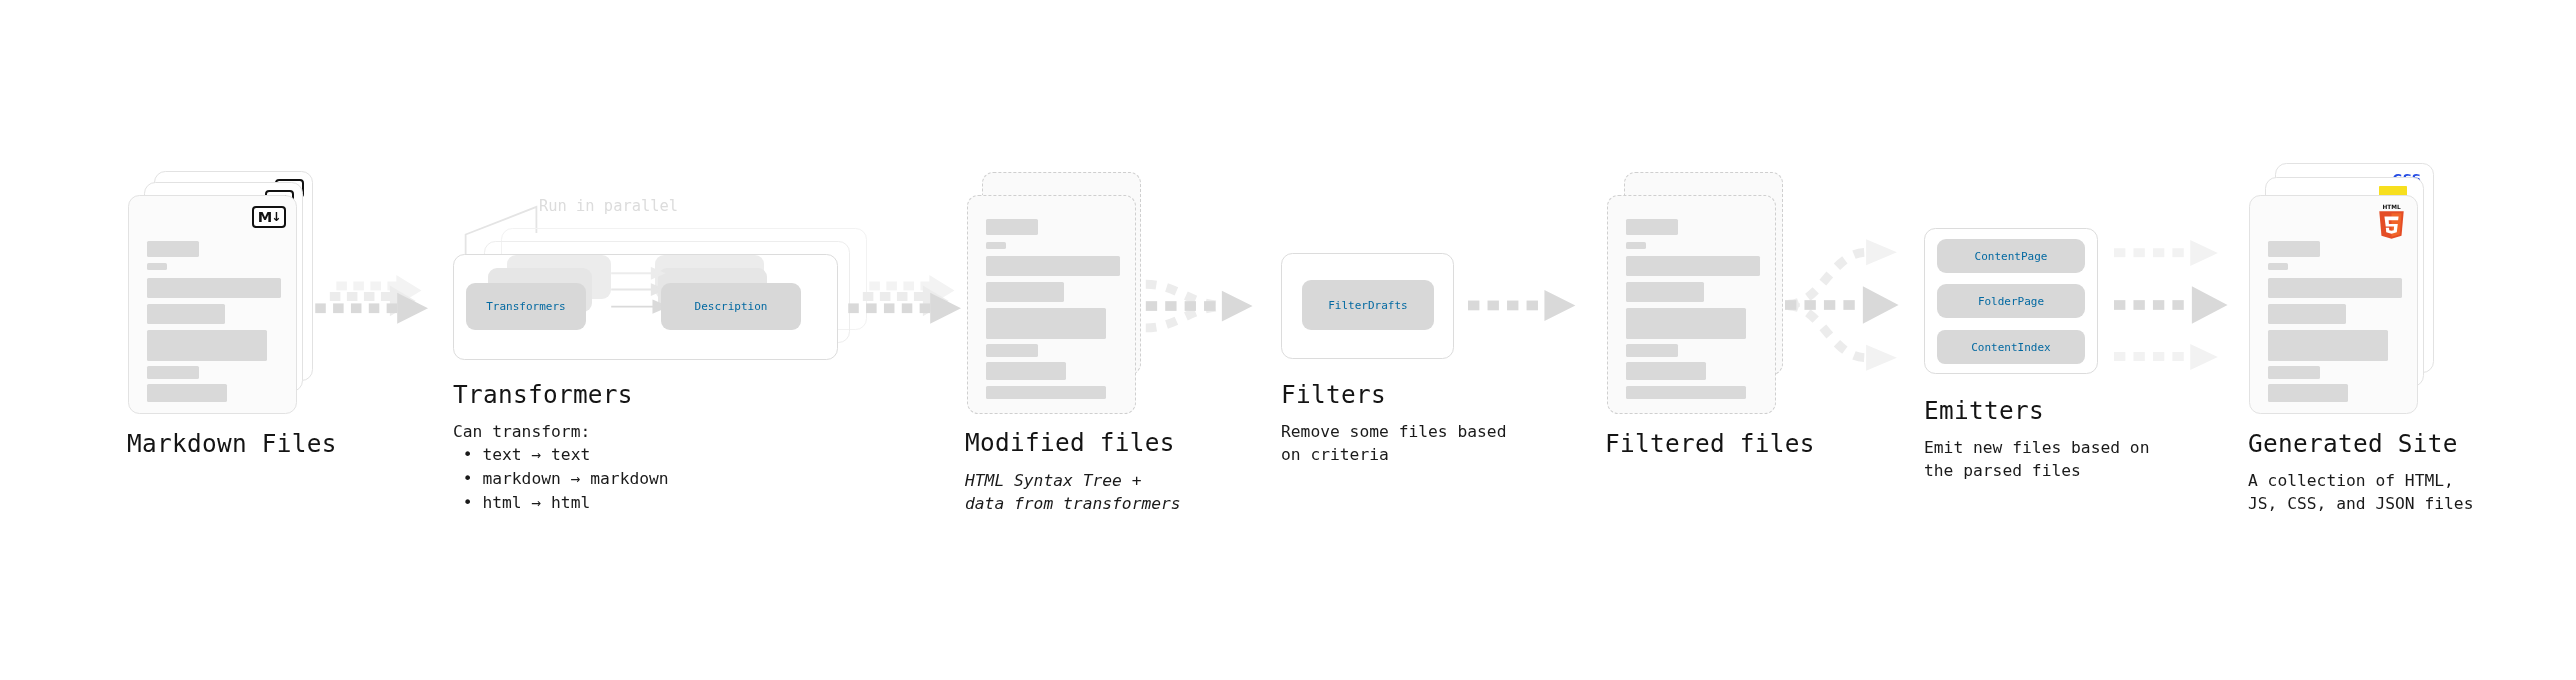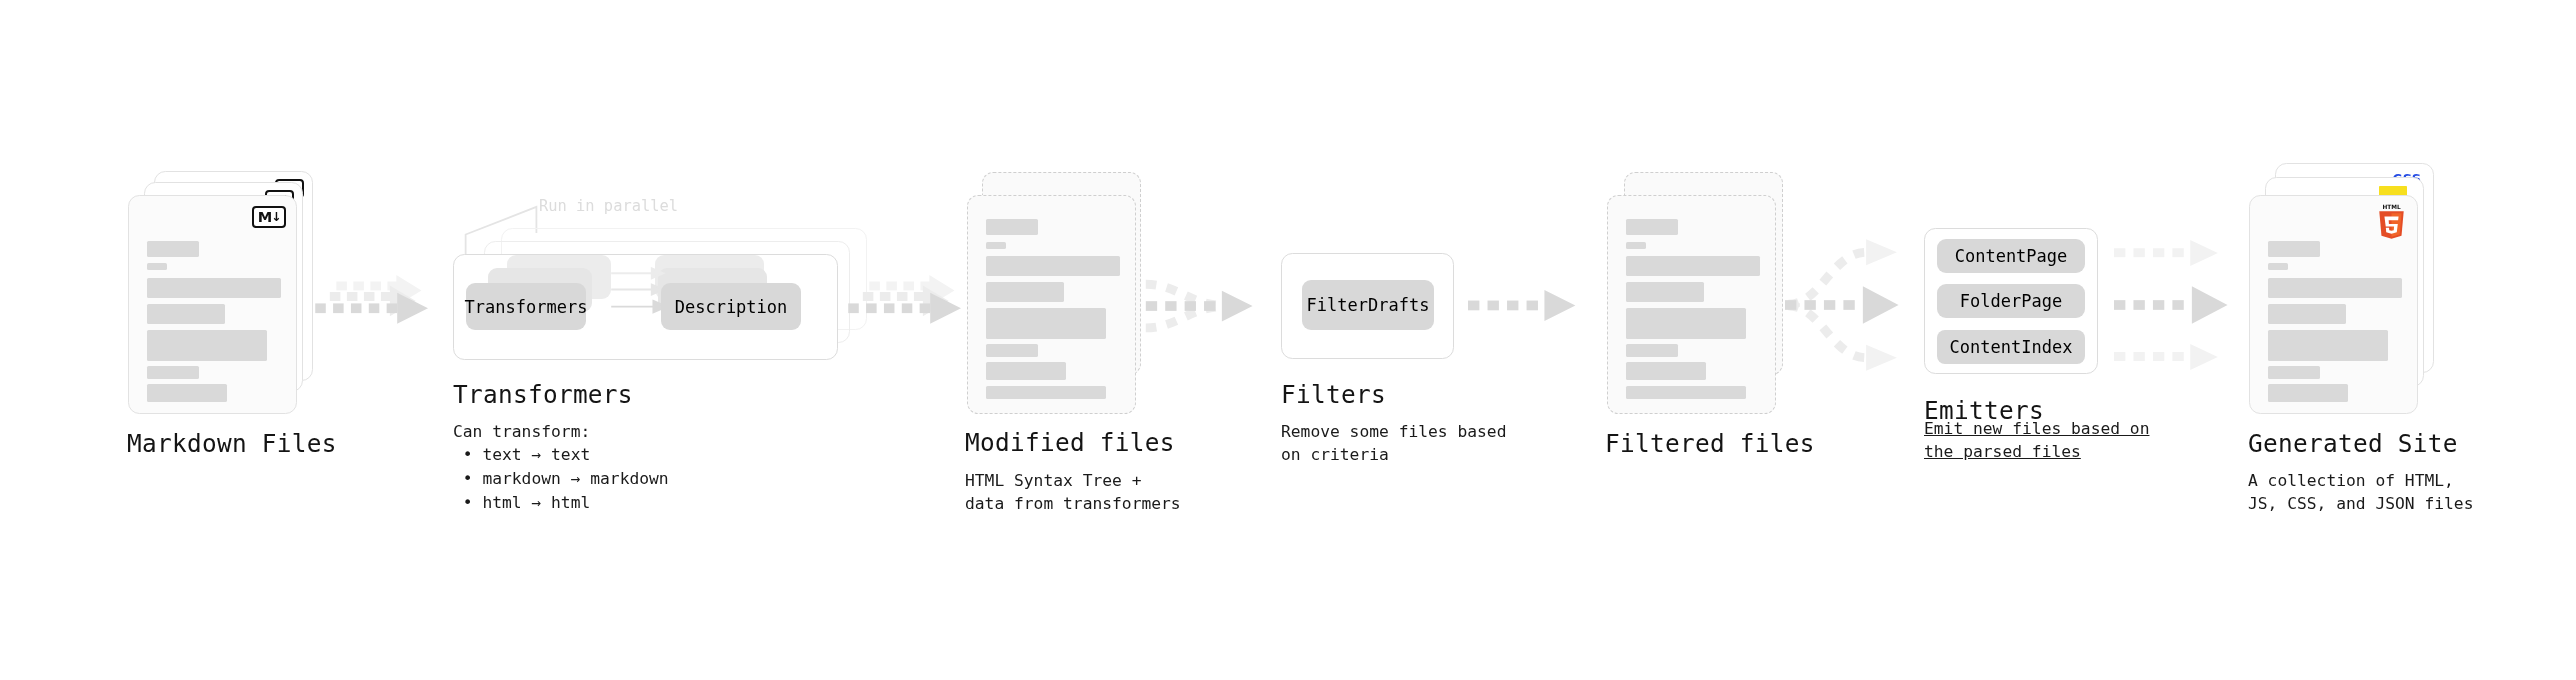--- a/index.html
+++ b/index.html
@@ -53,21 +53,21 @@
   
   .obox{
     position:absolute;border:1.3px solid #dcdcdc;border-radius:11.4px;
     background:#ffffff;box-sizing:border-box;
   }
   .obox.ghost{background:transparent;border-color:#ededed;}
   .obox.ghost2{background:transparent;border-color:#f2f2f2;}
   .pill{
     position:absolute;background:#d8d8d8;border-radius:9px;
     display:flex;align-items:center;justify-content:center;
-    font-size:17px;color:#000000;white-space:nowrap;box-sizing:border-box;
+    font-size:11px;color:#0369a1;white-space:nowrap;box-sizing:border-box;
   }
   .pill.l1{background:#e6e6e6;}
   .pill.l2{background:#ececec;}
 
   .runlabel{
     position:absolute;font-size:15.4px;color:#dcdcdc;white-space:nowrap;
   }
   svg{position:absolute;overflow:visible;}
 </style>
 </head>
@@ -194,21 +194,21 @@
     <div class="bar" style="left:18px;top:23px;width:52px;height:16.3px;"></div>
     <div class="bar" style="left:18px;top:46px;width:19.5px;height:6.5px;"></div>
     <div class="bar" style="left:18px;top:60px;width:134px;height:20.3px;"></div>
     <div class="bar" style="left:18px;top:86px;width:78px;height:20.3px;"></div>
     <div class="bar" style="left:18px;top:112px;width:120px;height:31px;"></div>
     <div class="bar" style="left:18px;top:148px;width:52px;height:13px;"></div>
     <div class="bar" style="left:18px;top:166px;width:80px;height:18px;"></div>
     <div class="bar" style="left:18px;top:190px;width:120px;height:13px;"></div>
   </div>
   <div class="title" style="position:absolute;left:965px;top:420px;margin-top:8px;">Modified files</div>
-  <div class="sub" style="position:absolute;left:965px;top:459px;">HTML Syntax Tree +
+  <div class="sub" style="position:absolute;left:965px;top:459px;font-style:italic;">HTML Syntax Tree +
 data from transformers</div>
 </div>
 
 <svg style="left:1144px;top:268px;" width="146" height="89" viewBox="0 0 180 110">
   <g fill="none" stroke="#ececec" stroke-width="11" stroke-dasharray="13 13">
     <path d="M2 20 C40 20 58 46 96 46"></path>
     <path d="M2 74 C40 74 58 48 96 48"></path>
   </g>
   <g fill="#d9d9d9">
     <rect x="2" y="41" width="14" height="12"></rect>
@@ -269,21 +269,21 @@
     <polygon points="96,62 140,85 96,108"></polygon>
   </g>
 </svg>
 
 <div class="stage">
   <div class="obox" style="left:1924px;top:228px;width:174px;height:146px;"></div>
   <div class="pill" style="left:1937px;top:239px;width:148px;height:34px;">ContentPage</div>
   <div class="pill" style="left:1937px;top:284px;width:148px;height:34px;">FolderPage</div>
   <div class="pill" style="left:1937px;top:330px;width:148px;height:34px;border-radius:8px;">ContentIndex</div>
   <div class="title" style="position:absolute;left:1924px;top:396px;">Emitters</div>
-  <div class="sub" style="position:absolute;left:1924px;top:407px;text-decoration:underline;">Emit new files based on
+  <div class="sub" style="position:absolute;left:1924px;top:426px;">Emit new files based on
 the parsed files</div>
 </div>
 
 <svg style="left:2114px;top:236px;" width="146" height="138" viewBox="0 0 180 170">
   <g fill="#f2f2f2">
     <rect x="0" y="15" width="14" height="11"></rect>
       <rect x="24" y="15" width="14" height="11"></rect>
     <rect x="48" y="15" width="14" height="11"></rect>
       <rect x="72" y="15" width="14" height="11"></rect>
     <polygon points="94,5 128,21 94,37"></polygon>

